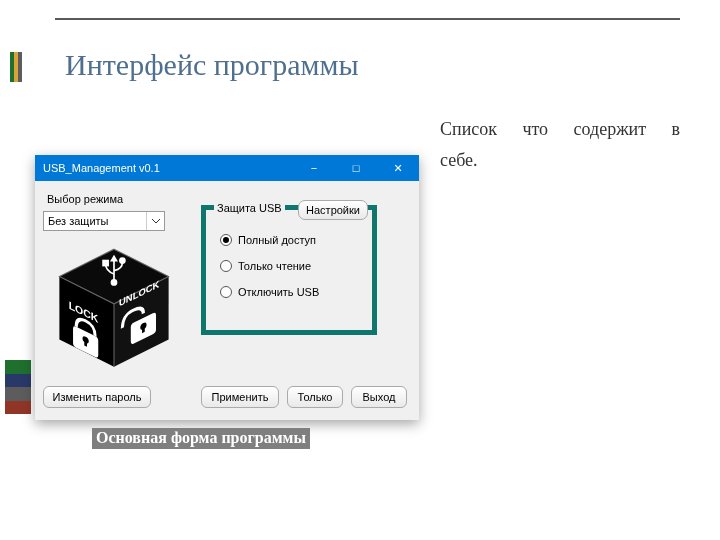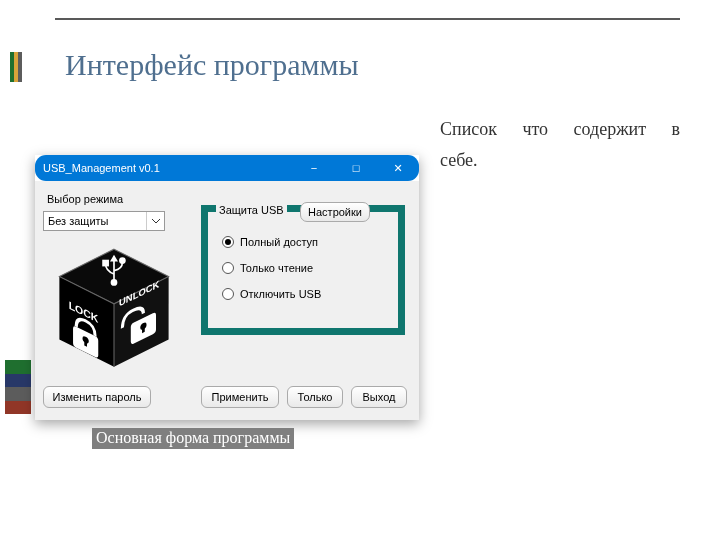--- a/index.html
+++ b/index.html
@@ -66,40 +66,40 @@
     text-align-last: left;
   }
   .caption {
     position: absolute;
     left: 92px; top: 428px;
     font-size: 16px;
     color: #fff;
     background: #7f7f7f;
     padding: 1px 4px 2px 4px;
     font-family: "Times New Roman", serif;
+    font-weight: bold;
   }
 
   
   .window {
     position: absolute;
     left: 35px; top: 155px;
     width: 384px; height: 265px;
     background: #fff;
     box-shadow: 0 4px 12px rgba(0,0,0,0.35);
     font-family: "Segoe UI", Tahoma, sans-serif;
     font-size: 11px;
   }
   .titlebar {
     height: 26px;
     background: #0078d7;
     color: #fff;
     display: flex;
     align-items: center;
     padding-left: 8px;
-    border-radius: 11px;
   }
   .titlebar .wtitle { flex: 1; font-size: 11px; }
   .tbtn {
     width: 42px; height: 26px;
     display: flex; align-items: center; justify-content: center;
     color: #fff;
   }
   .tbtn.close { width: 42px; }
 
   .client {
@@ -126,22 +126,22 @@
   }
   .mode-select .chev {
     position: absolute; right: 0; top:0; bottom:0;
     width: 18px;
     border-left: 1px solid #ccc;
     display:flex; align-items:center; justify-content:center;
   }
   .groupbox {
     position: absolute;
     left: 166px; top: 24px;
-    width: 204px; height: 130px;
-    border: 7px solid #0f766e;
+    width: 176px; height: 130px;
+    border: 5px solid #0f766e;
   }
   .groupbox .legend {
     position: absolute;
     top: -8px; left: 8px;
     background: #f0f0f0;
     padding: 0 3px;
     font-size: 11px;
   }
   .btn-settings {
     position: absolute;

